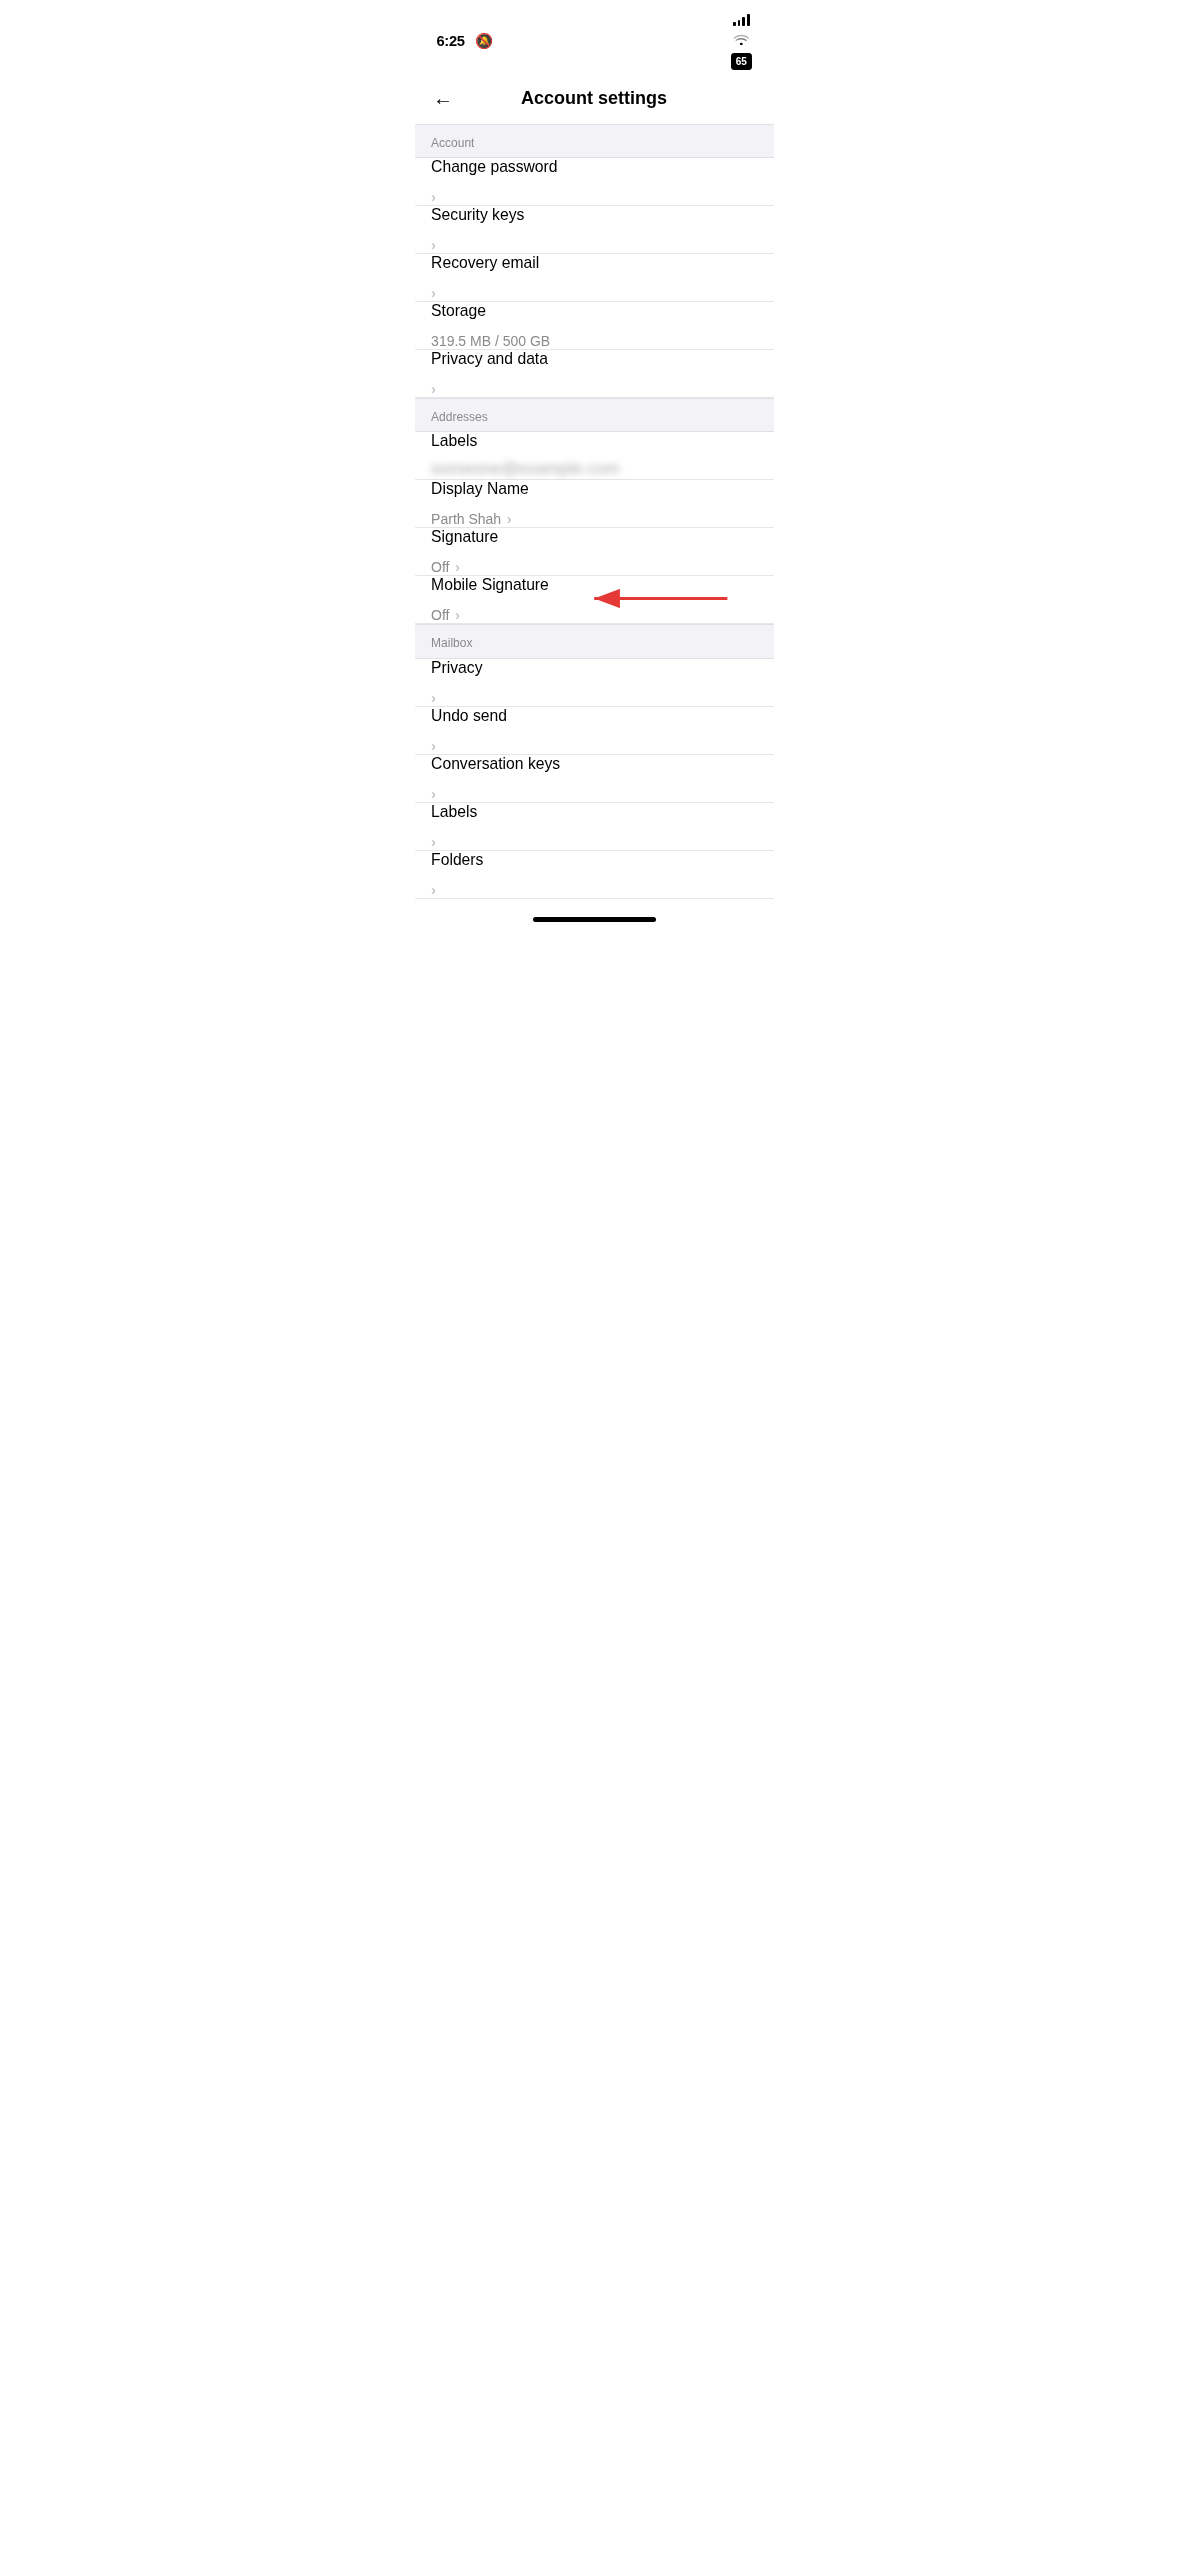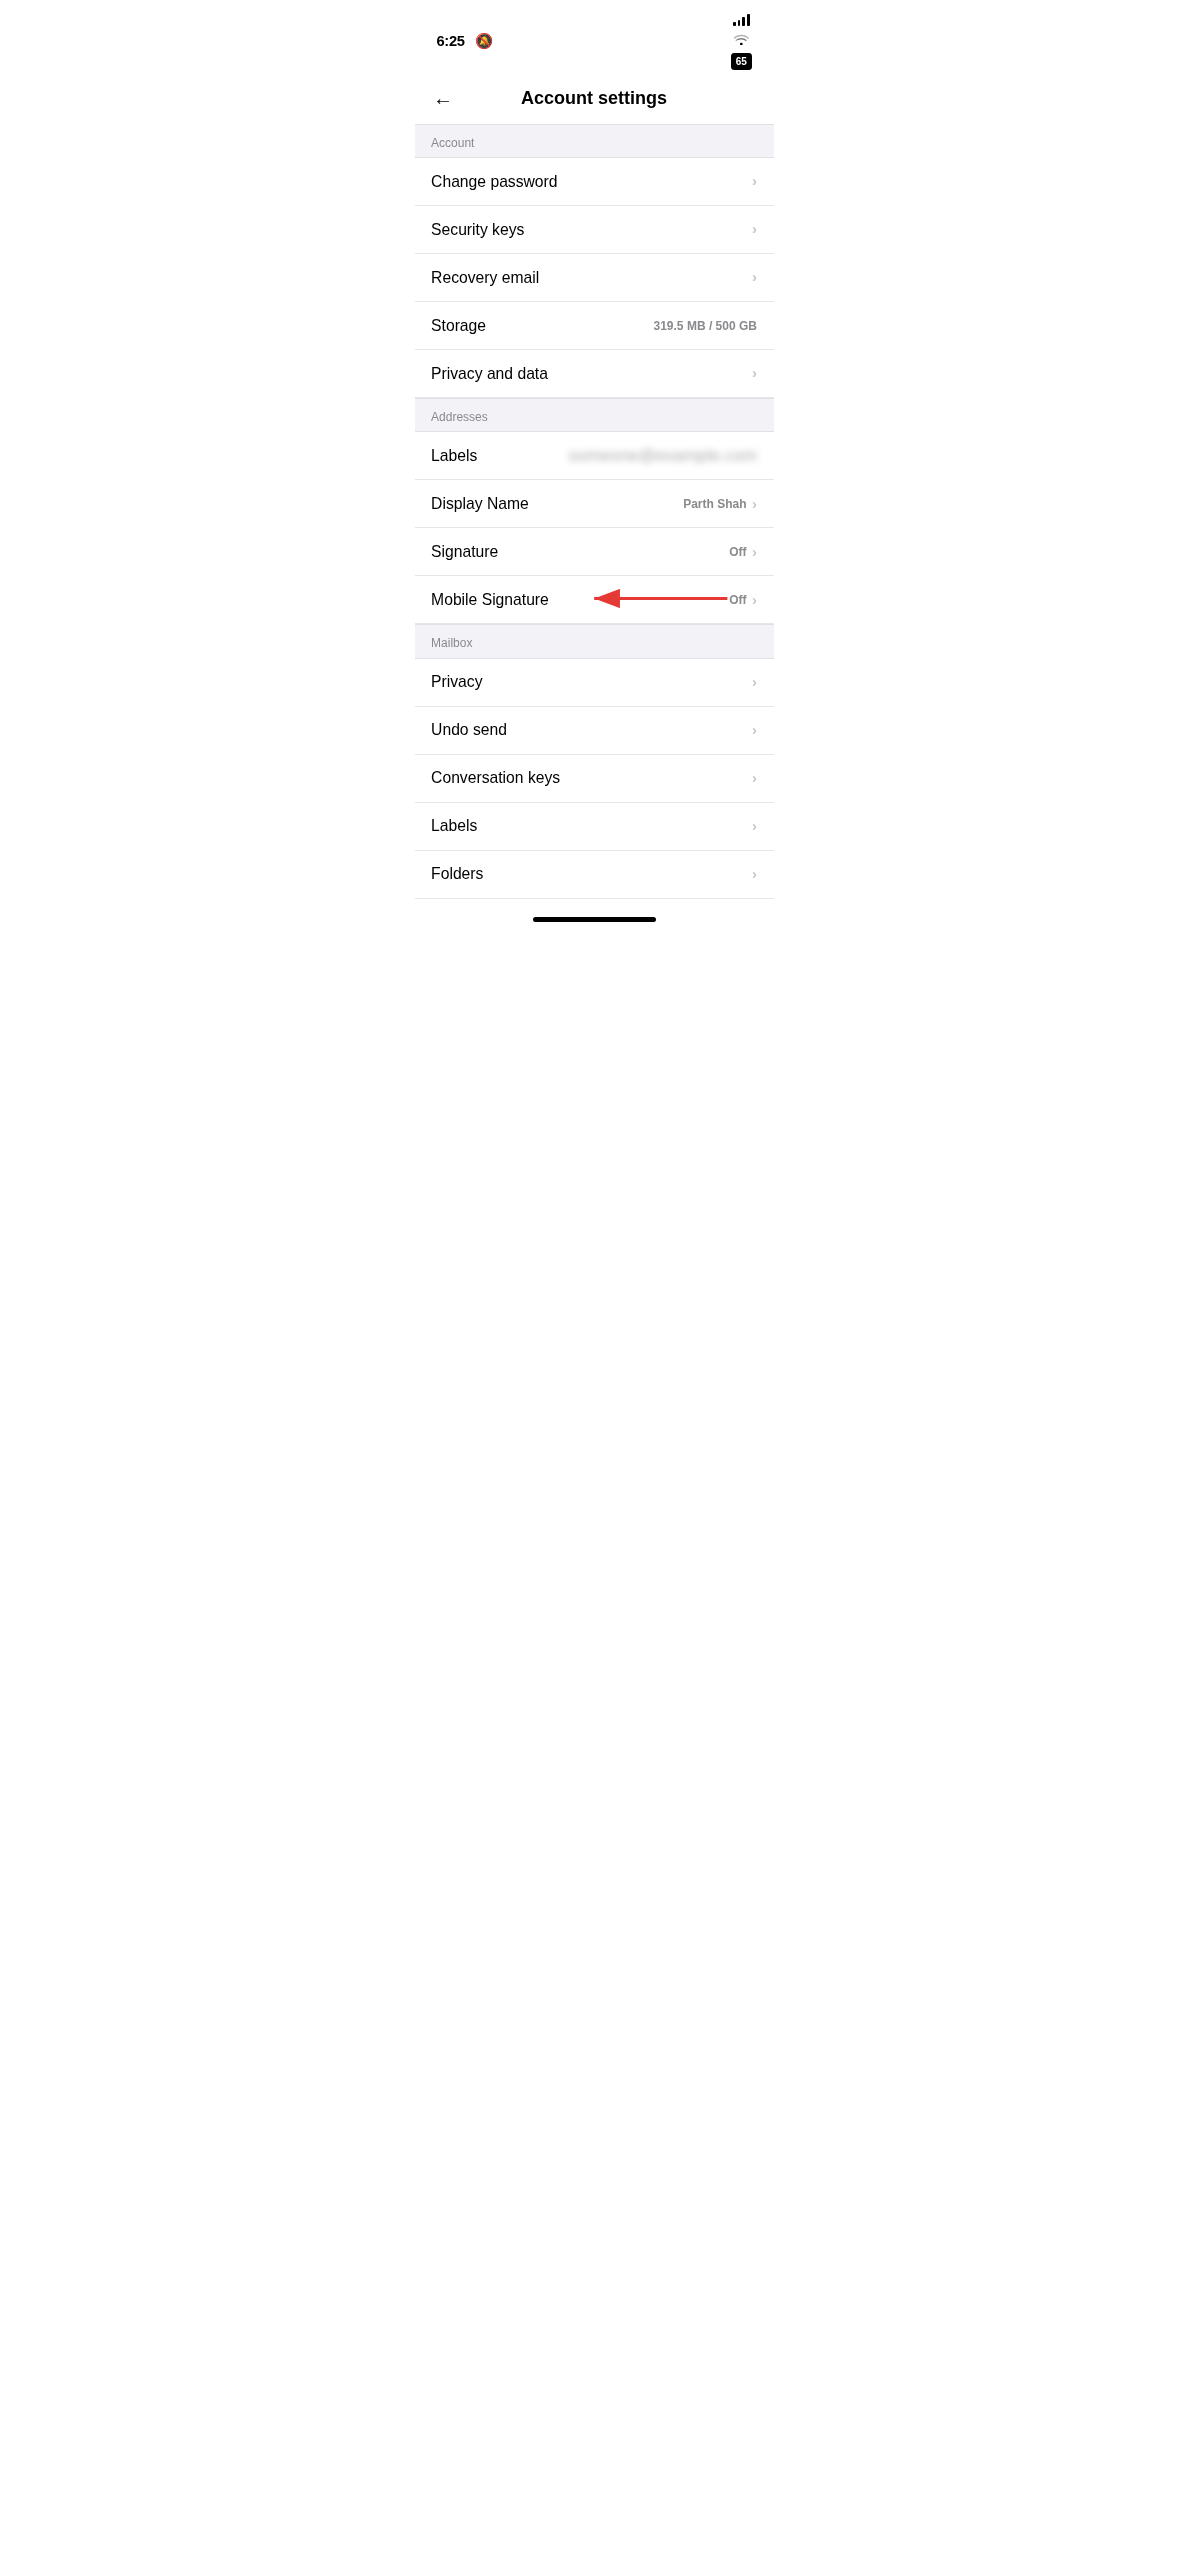--- a/index.html
+++ b/index.html
@@ -104,46 +104,45 @@
       padding: 11px 16.6px 7.4px;
       font-size: 12px;
       color: #8a8a8e;
       font-weight: 400;
       border-top: 0.5px solid #e0e0e5;
       border-bottom: 0.5px solid #e0e0e5;
     }
 
     .settings-row {
       display: flex;
-      align-items: center;
       justify-content: space-between;
       padding: 0 16.6px;
       min-height: 48px;
       background: #ffffff;
       border-bottom: 0.5px solid #e5e5ea;
       cursor: pointer;
       position: relative;
+      flex-direction: column;
     }
 
     .row-label {
       font-size: 15.7px;
       color: #000000;
       font-weight: 400;
     }
 
     .row-right {
       display: flex;
       align-items: center;
       gap: 5.5px;
     }
 
     .row-value {
-      font-size: 12px;
+      font-size: 14px;
       color: #8a8a8e;
-      font-weight: bold;
     }
 
     .row-value-blurred {
       font-size: 17px;
       color: transparent;
       text-shadow: 0 0 7.4px rgba(0,0,0,0.35);
       user-select: none;
     }
 
     .chevron-icon {

